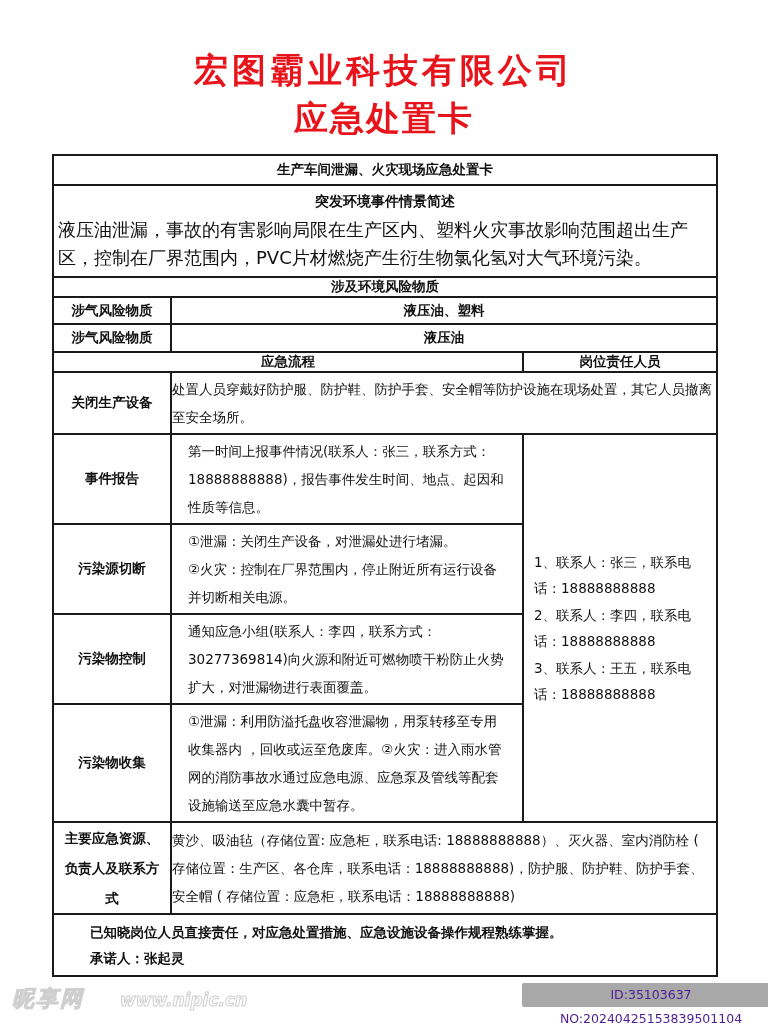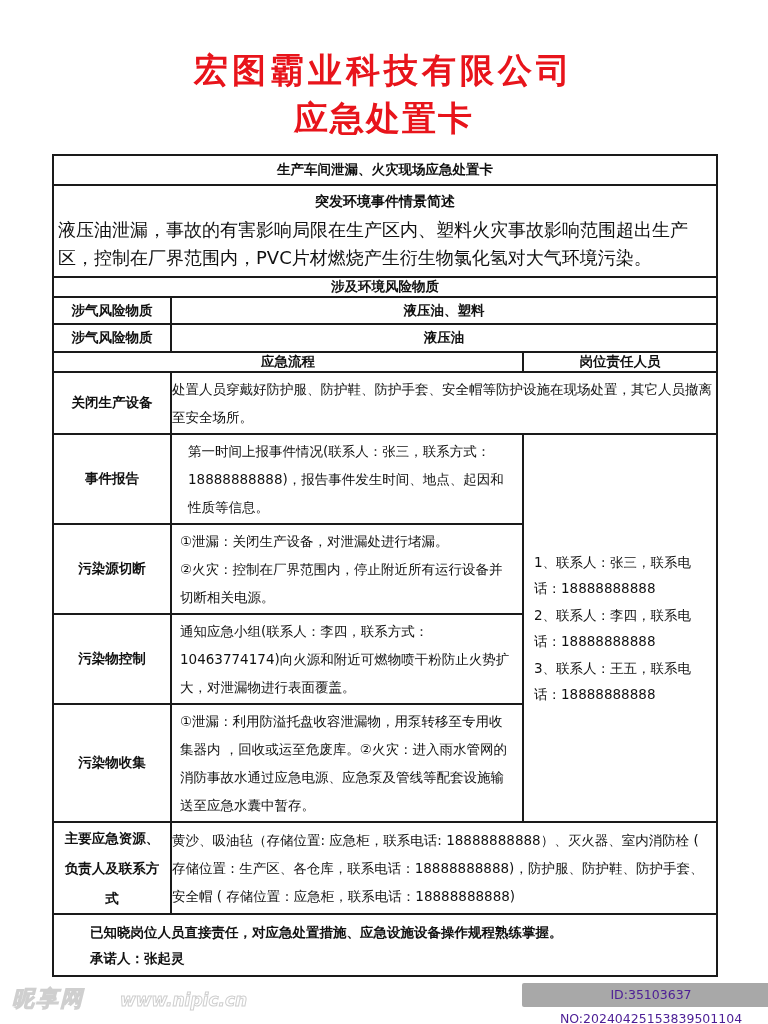--- a/index.html
+++ b/index.html
@@ -9,21 +9,21 @@
            font-weight:bold; font-family:"DejaVu Sans", sans-serif; }
   .title1 { top:48px; font-size:34px; letter-spacing:4px; line-height:44px; }
   .title2 { top:96px; font-size:34px; letter-spacing:2px; line-height:44px; }
 
   table.card { position:absolute; left:52px; top:154px; width:664px;
                border-collapse:collapse; table-layout:fixed; }
   table.card td { border:2px solid #1a1a1a; padding:0; font-size:13.5px; vertical-align:middle; }
   .hd { text-align:center; font-weight:bold; font-size:14px;margin-top:9px; }
   .lbl { text-align:center; font-weight:bold; font-size:14px; }
   .c { text-align:center; font-weight:bold; font-size:14px;margin-left:21px; }
-  .txt { line-height:28px; padding:2px 8px !important; text-align:left; }
+  .txt { line-height:28px; padding:2px 16px !important; text-align:left; }
   .txt2 { line-height:28px; padding:2px 0 !important; text-align:left; }
   .desc { text-align:left; line-height:28px; padding:0 4px 4px; font-size:18px; }
   .desc-h { text-align:center; font-weight:bold; font-size:14px; line-height:30px; padding-top:0; }
   .contacts { line-height:26.5px; padding:0 6px 0 10px !important; font-size:13.5px; }
   .foot { font-weight:bold; font-size:14px; line-height:26px; padding:4px 0 4px 36px !important; }
   .wm-left { position:absolute; left:12px; top:984px; font-size:22px; color:#fff;
              -webkit-text-stroke:1px #cfcfcf; font-weight:bold; letter-spacing:2px; font-style:italic; }
   .wm-left span.url { font-size:17px; letter-spacing:0; margin-left:8px;padding-left:28px; }
   .wm-right { position:absolute; left:522px; top:983px; width:258px; height:24px; background:#a8a8a8;
               color:#4c1d95; font-size:12.5px; line-height:24px; text-align:center; border-radius:2px;
@@ -81,21 +81,21 @@
   </tr>
   <tr style="height:85px">
     <td class="lbl">污染源切断</td>
     <td class="txt">
       <div>①泄漏：关闭生产设备，对泄漏处进行堵漏。</div>
       <div>②火灾：控制在厂界范围内，停止附近所有运行设备并切断相关电源。</div>
     </td>
   </tr>
   <tr style="height:85px">
     <td class="lbl">污染物控制</td>
-    <td class="txt">通知应急小组(联系人：李四，联系方式：10463774174)向火源和附近可燃物喷干粉防止火势扩大，对泄漏物进行表面覆盖。</td>
+    <td class="txt">通知应急小组(联系人：李四，联系方式：30277369814)向火源和附近可燃物喷干粉防止火势扩大，对泄漏物进行表面覆盖。</td>
   </tr>
   <tr style="height:111px">
     <td class="lbl">污染物收集</td>
     <td class="txt">①泄漏：利用防溢托盘收容泄漏物，用泵转移至专用收集器内 ，回收或运至危废库。②火灾：进入雨水管网的消防事故水通过应急电源、应急泵及管线等配套设施输送至应急水囊中暂存。</td>
   </tr>
   <tr style="height:83px">
     <td class="lbl" style="line-height:30px; padding:0 6px !important">主要应急资源、负责人及联系方式</td>
     <td colspan="2" class="txt2">黄沙、吸油毡（存储位置: 应急柜，联系电话: 18888888888）、灭火器、室内消防栓 ( 存储位置 : 生产区、各仓库，联系电话：18888888888)，防护服、防护鞋、防护手套、安全帽 ( 存储位置：应急柜，联系电话：18888888888)</td>
   </tr>
   <tr style="height:56px">

